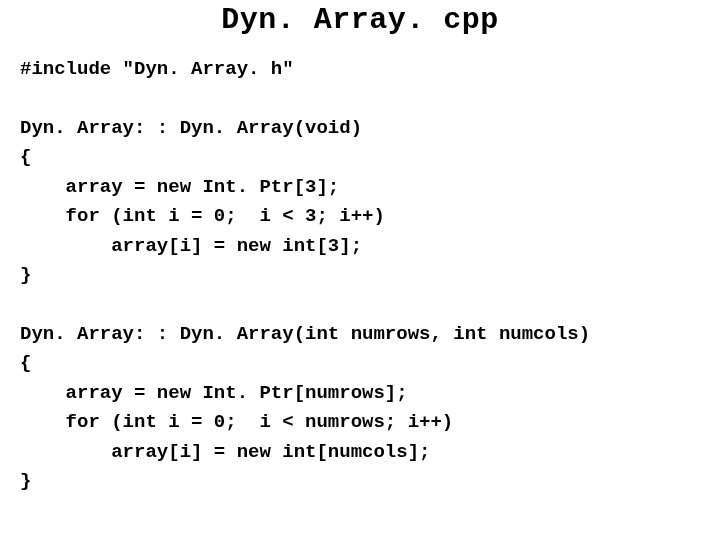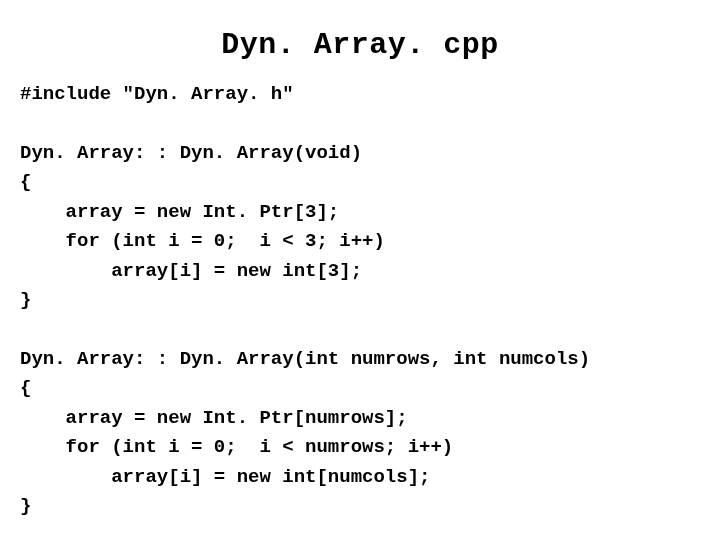--- a/index.html
+++ b/index.html
@@ -8,21 +8,21 @@
     width: 720px;
     height: 540px;
     background: #ffffff;
     font-family: "Courier New", Courier, monospace;
     color: #000000;
   }
   .page {
     box-sizing: border-box;
     width: 720px;
     height: 540px;
-    padding: 28px 20px 20px 20px;
+    padding: 3px 20px 20px 20px;
   }
   .title {
     font-family: "Courier New", Courier, monospace;
     font-weight: bold;
     font-size: 30px;
     text-align: center;
     margin: 0 0 18px 0;
     letter-spacing: 0.5px;
   }
   .code {

